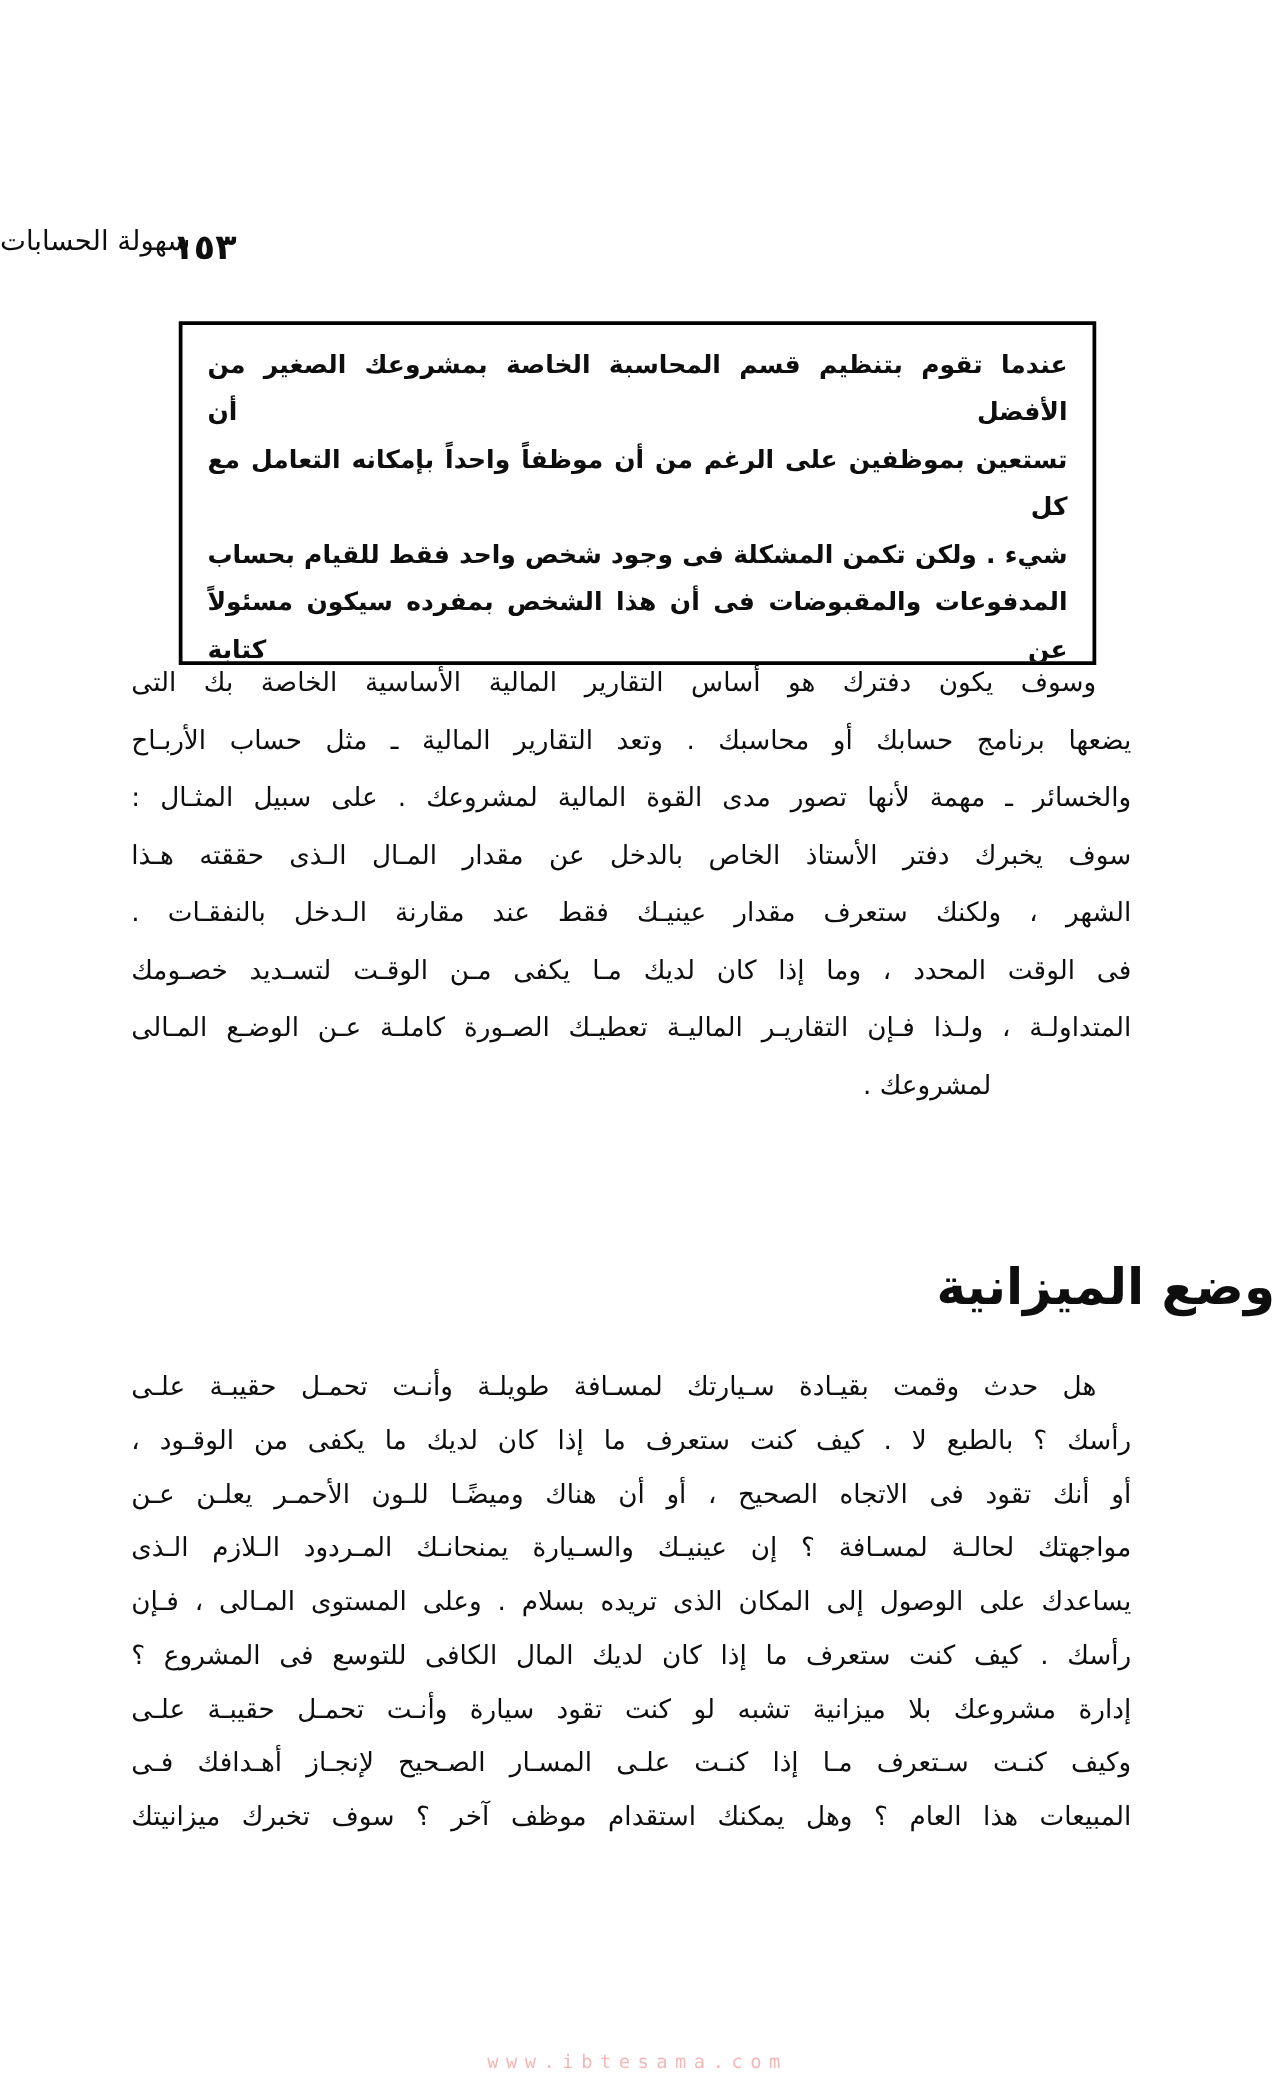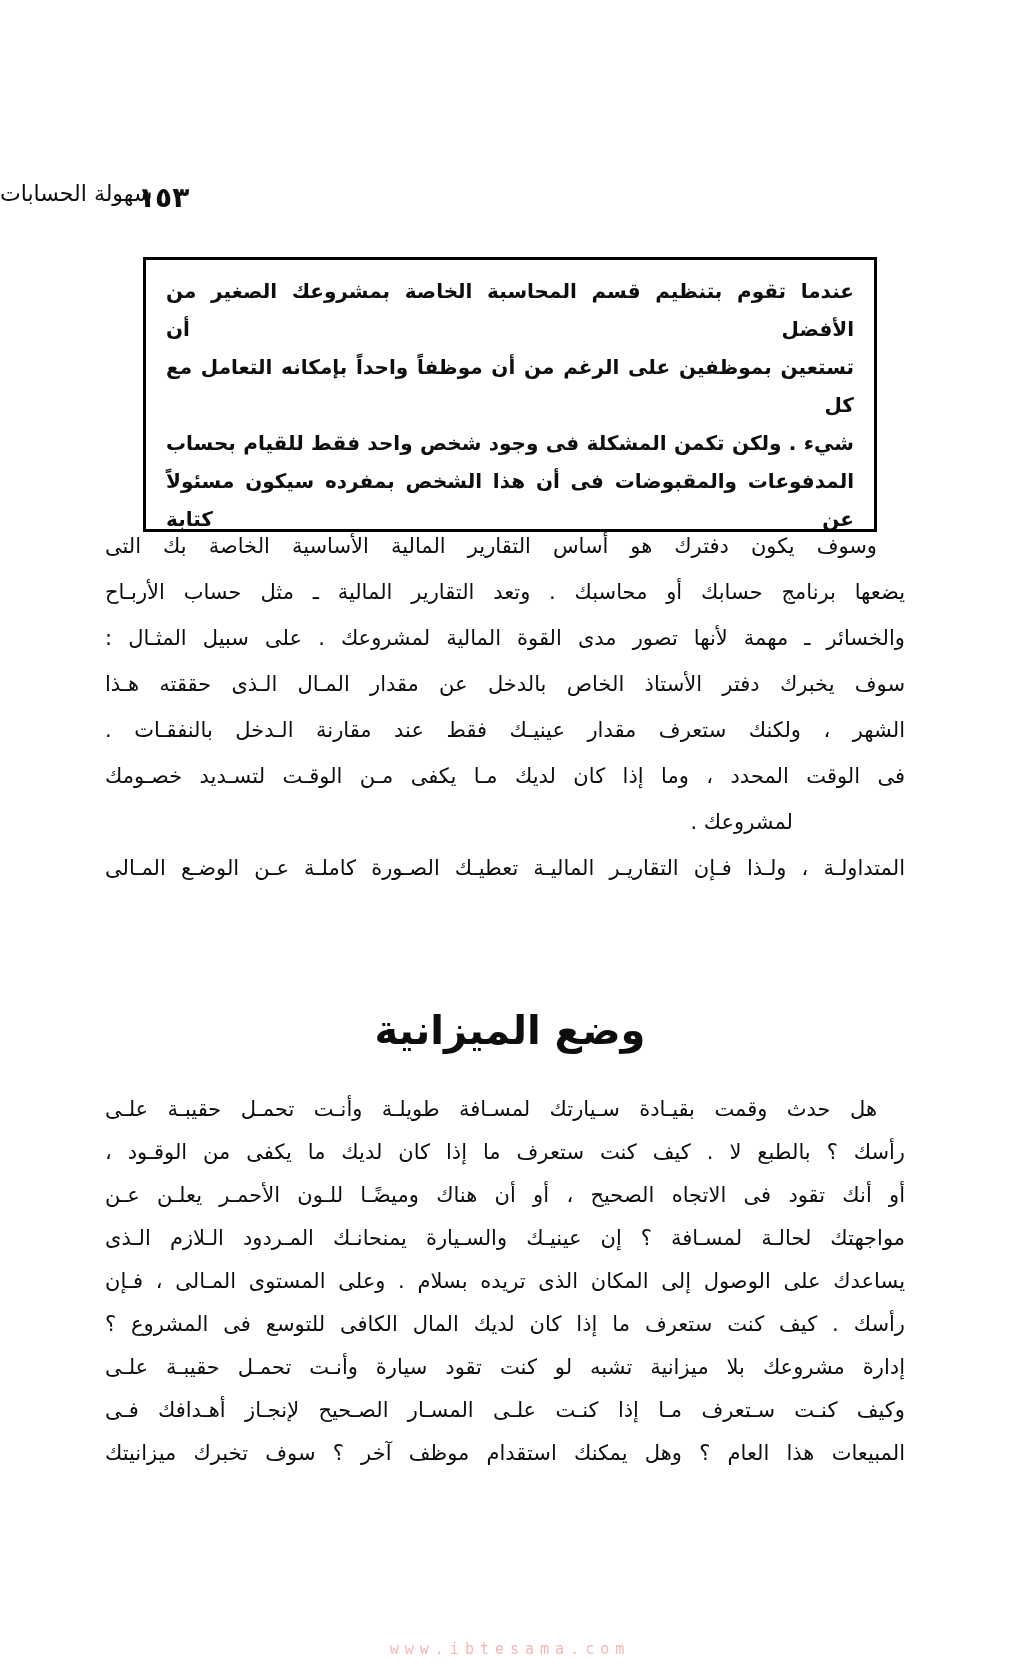--- a/index.html
+++ b/index.html
@@ -58,21 +58,21 @@
   .para2 .pline { line-height: 43px; height: 43px; }
   .pline.first { padding-right: 28px; }
   .pline.endline {
     text-align: right;
     text-align-last: right;
     padding-right: 112px;
   }
   .section-heading {
     position: absolute;
     top: 998px; left: 0; right: 0;
-    text-align: center;
+    text-align: right;
     font-size: 40px;
     font-weight: bold;
     line-height: 64px;
   }
   .watermark {
     position: absolute;
     top: 1640px; left: 0; right: 0;
     text-align: center;
     direction: ltr;
     font-family: "DejaVu Sans Mono", monospace;
@@ -98,22 +98,22 @@
 
   </div>
 
   <div class="para para1">
     <div class="pline first">وسوف يكون دفترك هو أساس التقارير المالية الأساسية الخاصة بك التى</div>
     <div class="pline">يضعها برنامج حسابك أو محاسبك . وتعد التقارير المالية ـ مثل حساب الأربـاح</div>
     <div class="pline">والخسائر ـ مهمة لأنها تصور مدى القوة المالية لمشروعك . على سبيل المثـال :</div>
     <div class="pline">سوف يخبرك دفتر الأستاذ الخاص بالدخل عن مقدار المـال الـذى حققته هـذا</div>
     <div class="pline">الشهر ، ولكنك ستعرف مقدار عينيـك فقط عند مقارنة الـدخل بالنفقـات .</div>
     <div class="pline">فى الوقت المحدد ، وما إذا كان لديك مـا يكفى مـن الوقـت لتسـديد خصـومك</div>
+    <div class="pline">المتداولـة ، ولـذا فـإن التقاريـر الماليـة تعطيـك الصـورة كاملـة عـن الوضـع المـالى</div>
     <div class="pline endline">لمشروعك .</div>
-    <div class="pline">المتداولـة ، ولـذا فـإن التقاريـر الماليـة تعطيـك الصـورة كاملـة عـن الوضـع المـالى</div>
   </div>
 
   <h2 class="section-heading">وضع الميزانية</h2>
 
   <div class="para para2">
     <div class="pline first">هل حدث وقمت بقيـادة سـيارتك لمسـافة طويلـة وأنـت تحمـل حقيبـة علـى</div>
     <div class="pline">رأسك ؟ بالطبع لا . كيف كنت ستعرف ما إذا كان لديك ما يكفى من الوقـود ،</div>
     <div class="pline">أو أنك تقود فى الاتجاه الصحيح ، أو أن هناك وميضًـا للـون الأحمـر يعلـن عـن</div>
     <div class="pline">مواجهتك لحالـة لمسـافة ؟ إن عينيـك والسـيارة يمنحانـك المـردود الـلازم الـذى</div>
     <div class="pline">يساعدك على الوصول إلى المكان الذى تريده بسلام . وعلى المستوى المـالى ، فـإن</div>

